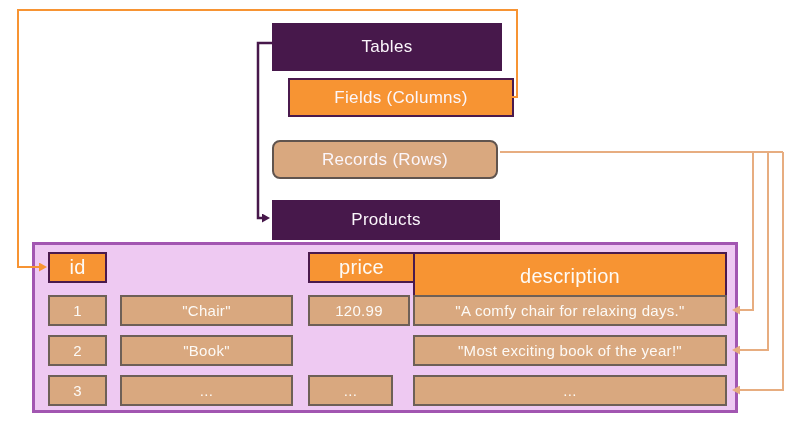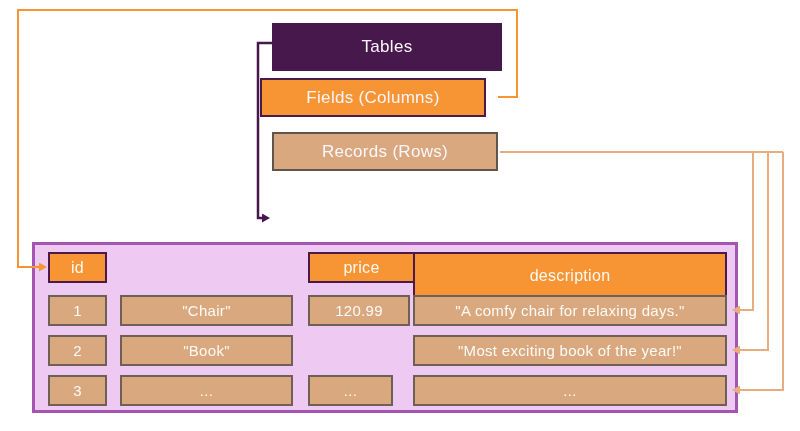--- a/index.html
+++ b/index.html
@@ -6,33 +6,34 @@
   .stage{position:relative;width:800px;height:431px;background:#ffffff;overflow:hidden;}
   .box{position:absolute;display:flex;align-items:center;justify-content:center;
        color:#fbf6fb;font-size:17px;letter-spacing:.3px;box-sizing:border-box;z-index:2;}
   .box.dark{background:#47184b;}
   .box.orangeb{background:#f79433;border:2px solid #4a1a4d;}
   .box.tanb{background:#d9a87f;border:2px solid #60544e;}
   .tbl-container{position:absolute;background:#eec9f2;border:3px solid #a256b1;
        box-sizing:border-box;z-index:1;}
   .cell{position:absolute;display:flex;align-items:center;justify-content:center;
        color:#fdfaf6;font-size:15px;letter-spacing:.3px;box-sizing:border-box;z-index:2;}
-  .cell.hd{background:#f79433;border:2px solid #4a1a4d;font-size:16px;}
+  .cell.hd{background:#f79433;border:2px solid #4a1a4d;font-size:20px;}
   .cell.rc{background:#d9a87f;border:2px solid #6e6057;}
   svg.overlay{position:absolute;left:0;top:0;width:800px;height:431px;z-index:5;pointer-events:none;}
 </style>
 </head>
 <body>
 
 <div class="stage">
 
   <div class="box dark" style="left:272px;top:23px;width:230px;height:48px;">Tables</div>
-  <div class="box orangeb" style="left:260px;top:78px;width:226px;height:39px;">Fields (Columns)</div>
-  <div class="box tanb" style="left:272px;top:132px;width:226px;height:39px;">Records (Rows)</div>
+  <div class="box orangeb" style="left:288px;top:78px;width:226px;height:39px;">Fields (Columns)</div>
+  <div class="box tanb" style="left:272px;top:140px;width:226px;height:39px;border-radius:8px;">Records (Rows)</div>
 
+  <div class="box dark" style="left:272px;top:200px;width:228px;height:40px;">Products</div>
 
   <div class="tbl-container" style="left:32px;top:242px;width:706px;height:171px;"></div>
 
   <div class="cell hd" style="left:48px;top:252px;width:59px;height:31px;">id</div>
   <div class="cell hd" style="left:308px;top:252px;width:107px;height:31px;">price</div>
   <div class="cell hd" style="left:413px;top:252px;width:314px;height:48px;text-align:center;">description</div>
 
   <div class="cell rc" style="left:48px;top:295px;width:59px;height:31px;">1</div>
   <div class="cell rc" style="left:120px;top:295px;width:173px;height:31px;">"Chair"</div>
   <div class="cell rc" style="left:308px;top:295px;width:102px;height:31px;">120.99</div>

